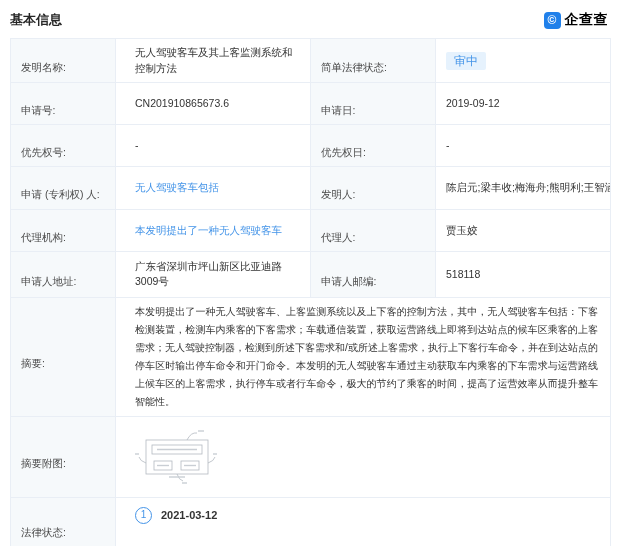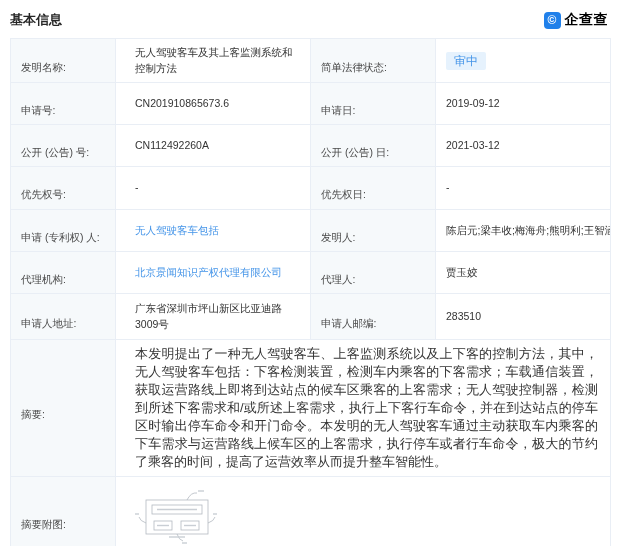--- a/index.html
+++ b/index.html
@@ -25,21 +25,21 @@
   td.lbl{background:var(--label-bg);color:var(--label-text);padding:20px 6px 6px 10px;}
   td.v1{padding:6px 10px 6px 19px;}
   td.v2{padding:6px 8px 6px 10px;}
   tr.r-title{height:44px;} tr.r-s{height:31px;} tr.r-m{height:32px;}
   tr.r-addr{height:46px;} tr.r-abs{height:94px;} tr.r-fig{height:76px;}
   tr.r-legal{height:57px;}
   a.cell-link{color:var(--link);text-decoration:none;cursor:pointer;}
   .badge{display:inline-block;background:var(--badge-bg);color:var(--badge-text);
     font-size:12px;padding:3px 8px;border-radius:2px;line-height:1;}
   .nowrap{white-space:nowrap;overflow:hidden;}
-  td.abs-cell{padding:5px 12px 5px 19px;font-size:13px;line-height:18px;
+  td.abs-cell{padding:5px 12px 5px 19px;font-size:10px;line-height:18px;
     color:var(--text);vertical-align:top;text-align:justify;}
   td.fig-cell{padding:8px 12px 8px 19px;vertical-align:middle;}
   .fig-thumb{display:inline-block;cursor:pointer;}
   td.legal-cell{padding:9px 12px 6px 19px;vertical-align:top;}
   .tl-head{display:flex;align-items:center;}
   .tl-num{width:17px;height:17px;border:1px solid var(--link);border-radius:50%;
     color:var(--link);font-size:10px;display:flex;align-items:center;
     justify-content:center;background:#fff;flex:0 0 17px;}
   .tl-date{margin-left:9px;font-size:11px;font-weight:bold;color:#333;}
 </style>
@@ -72,54 +72,48 @@
       <td class="v2"><span class="badge">审中</span></td>
     </tr>
 
     <tr class="r-s">
       <td class="lbl">申请号:</td>
       <td class="v1">CN201910865673.6</td>
       <td class="lbl">申请日:</td>
       <td class="v2">2019-09-12</td>
     </tr>
 
-    <tr class="r-m">
-      <td class="lbl">公开 (公告) 号:</td>
-      <td class="v1">CN112492260A</td>
-      <td class="lbl">公开 (公告) 日:</td>
-      <td class="v2">2021-03-12</td>
-    </tr>
 
     <tr class="r-m">
       <td class="lbl">优先权号:</td>
       <td class="v1">-</td>
       <td class="lbl">优先权日:</td>
       <td class="v2">-</td>
     </tr>
 
     <tr class="r-s">
       <td class="lbl">申请 (专利权) 人:</td>
       <td class="v1"><a class="cell-link">无人驾驶客车包括</a></td>
       <td class="lbl">发明人:</td>
       <td class="v2 nowrap">陈启元;梁丰收;梅海舟;熊明利;王智涵</td>
     </tr>
 
     <tr class="r-m">
       <td class="lbl">代理机构:</td>
-      <td class="v1"><a class="cell-link">北京景闻知识产权代理有限公司</a></td>
+      <td class="v1"><a class="cell-link">本发明提出了一种无人驾驶客车</a></td>
       <td class="lbl">代理人:</td>
       <td class="v2">贾玉姣</td>
     </tr>
 
 
     <tr class="r-addr">
       <td class="lbl">申请人地址:</td>
       <td class="v1">广东省深圳市坪山新区比亚迪路3009号</td>
       <td class="lbl">申请人邮编:</td>
-      <td class="v2">283510</td>
+      <td class="v2">518118</td>
     </tr>
 
     <tr class="r-abs">
       <td class="lbl">摘要:</td>
       <td class="abs-cell" colspan="3">本发明提出了一种无人驾驶客车、上客监测系统以及上下客的控制方法，其中，无人驾驶客车包括：下客检测装置，检测车内乘客的下客需求；车载通信装置，获取运营路线上即将到达站点的候车区乘客的上客需求；无人驾驶控制器，检测到所述下客需求和/或所述上客需求，执行上下客行车命令，并在到达站点的停车区时输出停车命令和开门命令。本发明的无人驾驶客车通过主动获取车内乘客的下车需求与运营路线上候车区的上客需求，执行停车或者行车命令，极大的节约了乘客的时间，提高了运营效率从而提升整车智能性。</td>
     </tr>
 
     <tr class="r-fig">
       <td class="lbl">摘要附图:</td>
       <td class="fig-cell" colspan="3">

